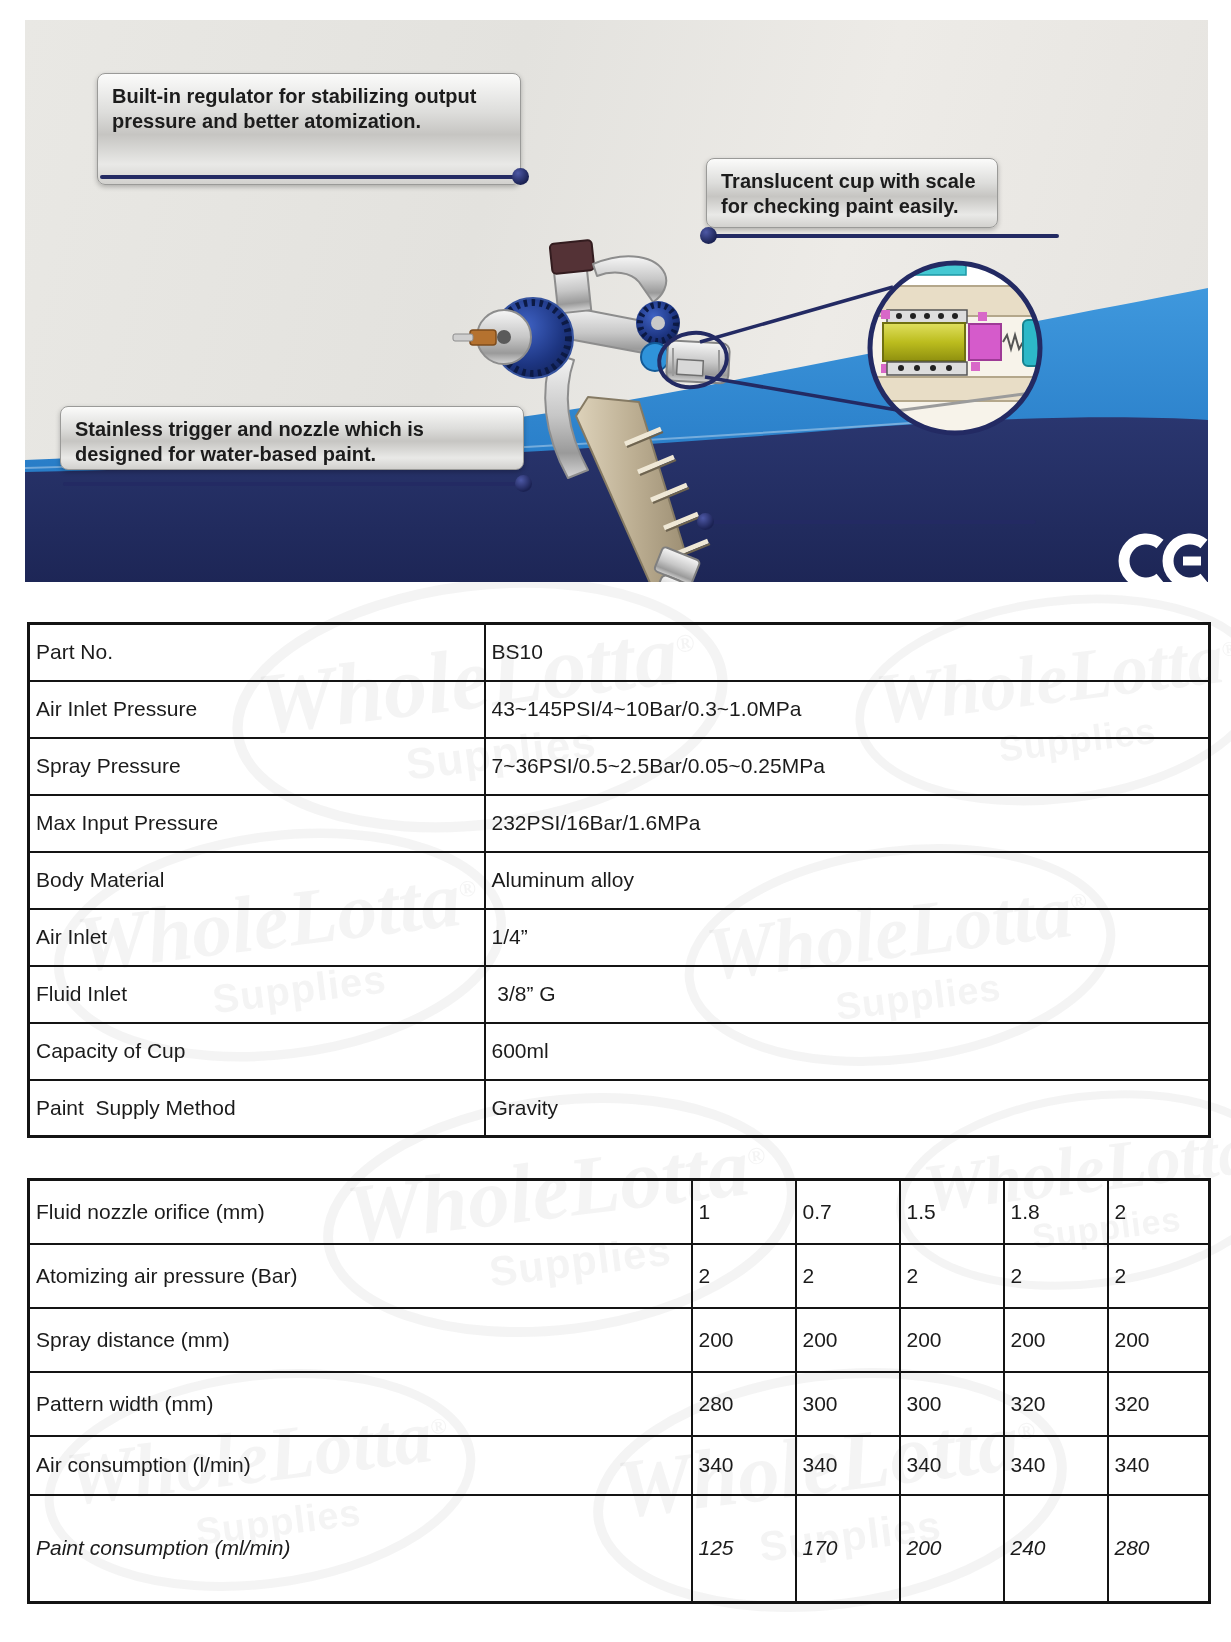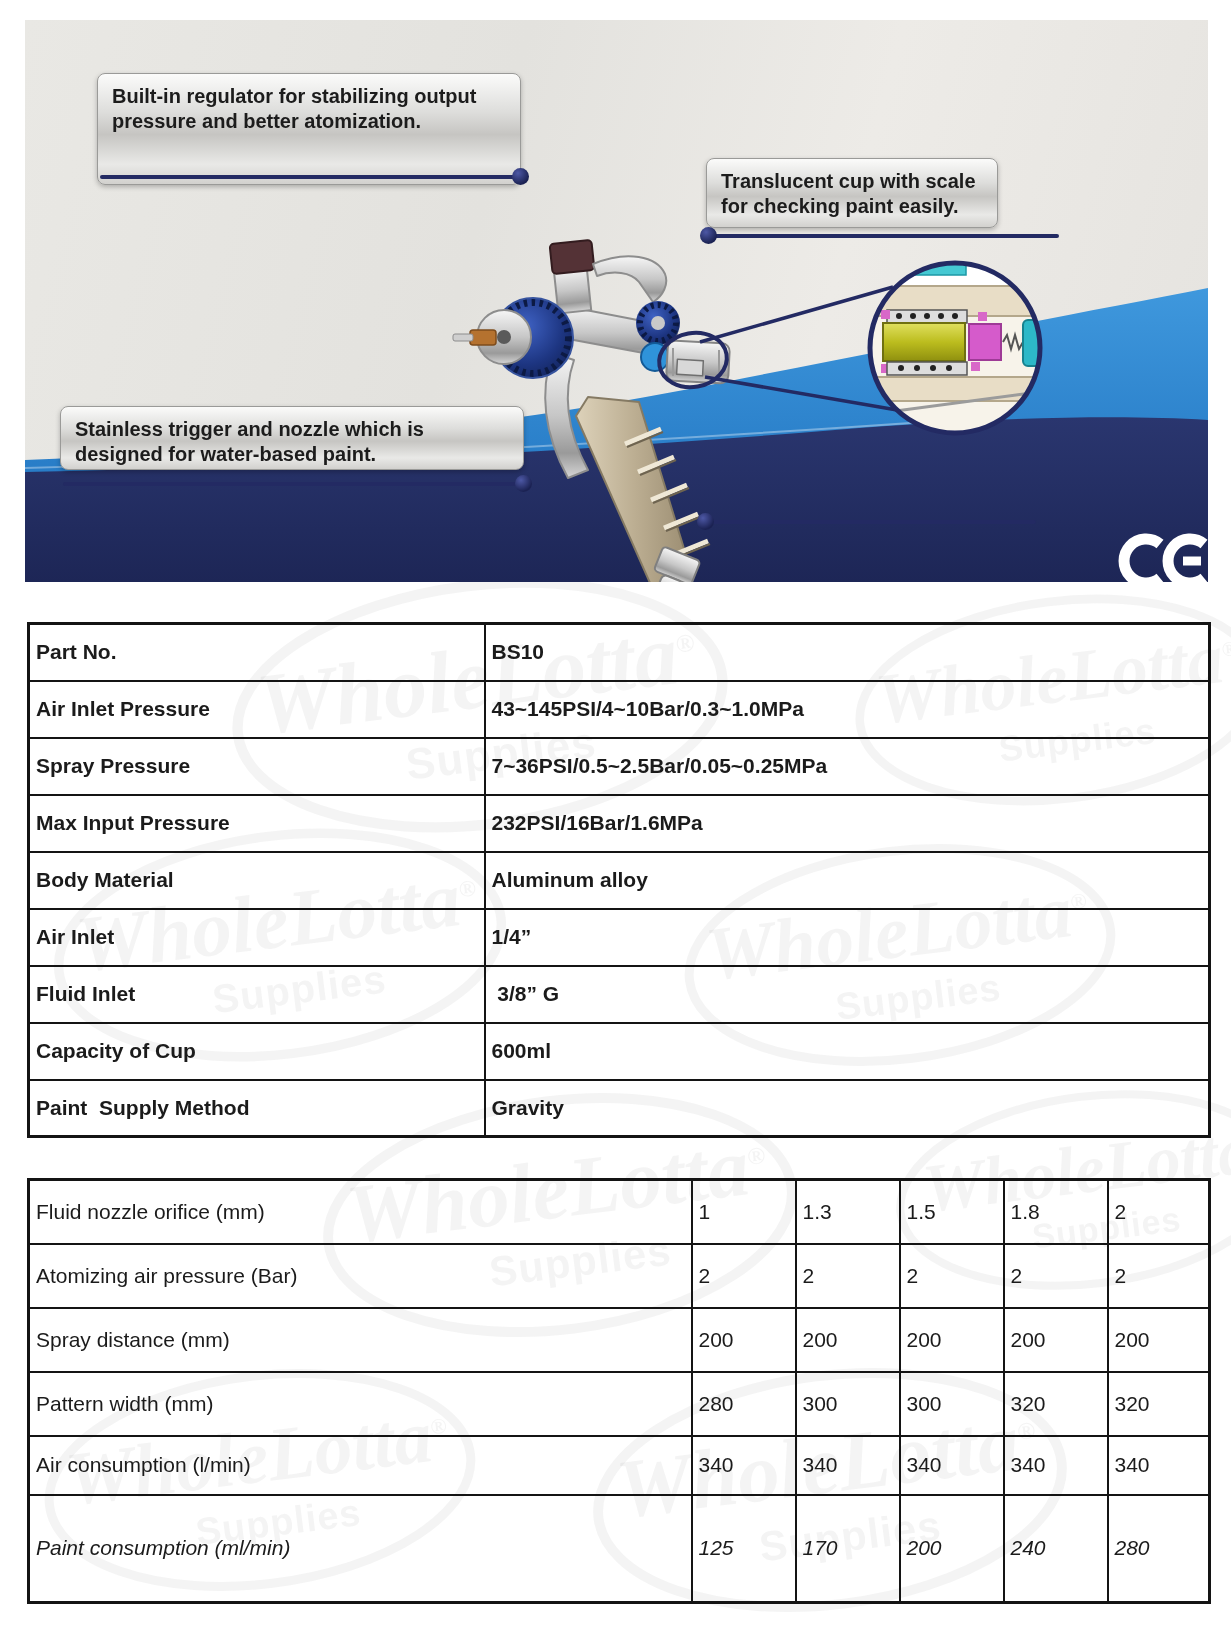--- a/index.html
+++ b/index.html
@@ -37,21 +37,21 @@
   .lead .dot{
     position:absolute;top:-7px;width:17px;height:17px;border-radius:50%;
     background:radial-gradient(circle at 35% 30%,#4d58a5,#1b2253 70%);
   }
   .lead.dot-right .dot{right:-9px;}
   .lead.dot-left .dot{left:-9px;}
   
   table{border-collapse:collapse;table-layout:fixed;position:absolute;z-index:2;background:transparent;}
   td{border:2px solid #141414;vertical-align:middle;font-size:21px;color:#1b1b1b;
      white-space:pre;overflow:hidden;}
-  .spec-table{left:27px;top:622px;width:1181px;border:3px solid #141414;font-weight:bold;}
+  .spec-table{left:27px;top:622px;width:1181px;border:3px solid #141414;}
   .spec-table tr{height:57px;}
   .spec-table td{padding:0 0 0 6px;}
   .nozzle-table{left:27px;top:1178px;width:1181px;border:3px solid #141414;}
   .nozzle-table td{padding:0 0 0 6px;}
   .nozzle-table tr{height:64px;}
   .nozzle-table tr:nth-child(5){height:59px;border-radius:29px;}
   .nozzle-table tr:nth-child(6){height:108px;font-style:italic;}
 </style>
 </head>
 <body>
@@ -355,21 +355,21 @@
         <col style="width:104px">
         <col style="width:104px">
       <col style="width:104px">
         <col style="width:104px">
         <col style="width:102px">
     </colgroup>
     <tbody id="nozzle-body">
         <tr>
           <td>Fluid nozzle orifice (mm)</td>
           <td>1</td>
-          <td>1.3</td>
+          <td>0.7</td>
           <td>1.5</td>
           <td>1.8</td>
           <td>2</td>
         </tr>
         <tr>
           <td>Atomizing air pressure (Bar)</td>
           <td>2</td>
           <td>2</td>
           <td>2</td>
           <td>2</td>

